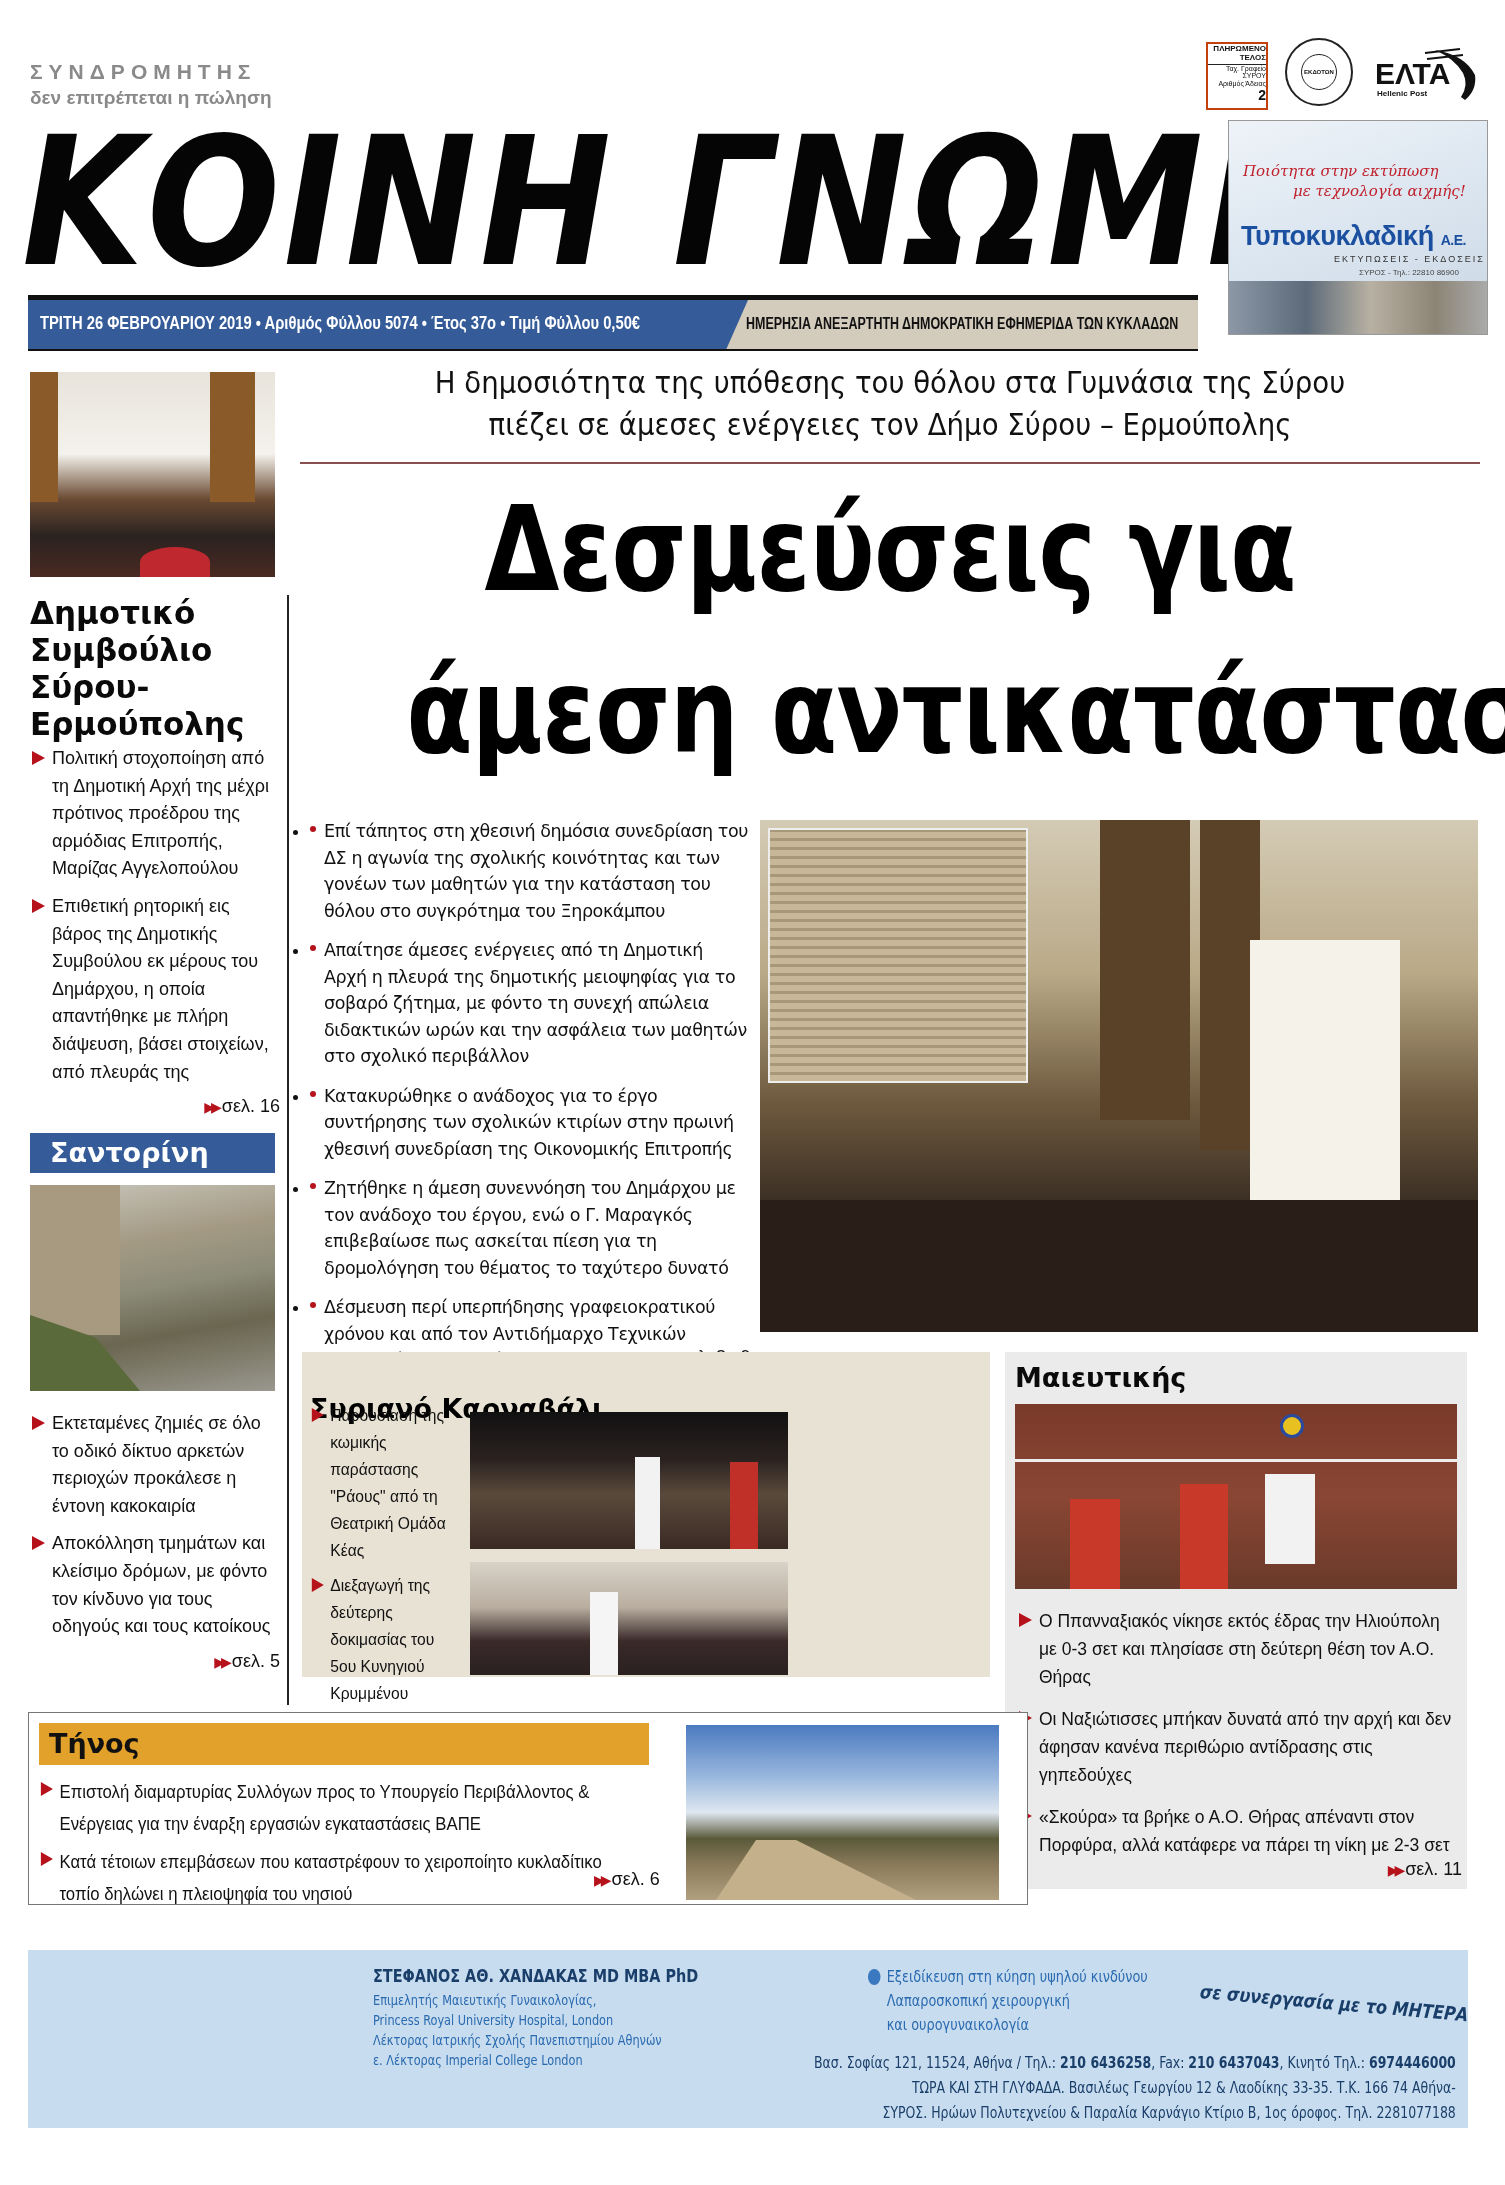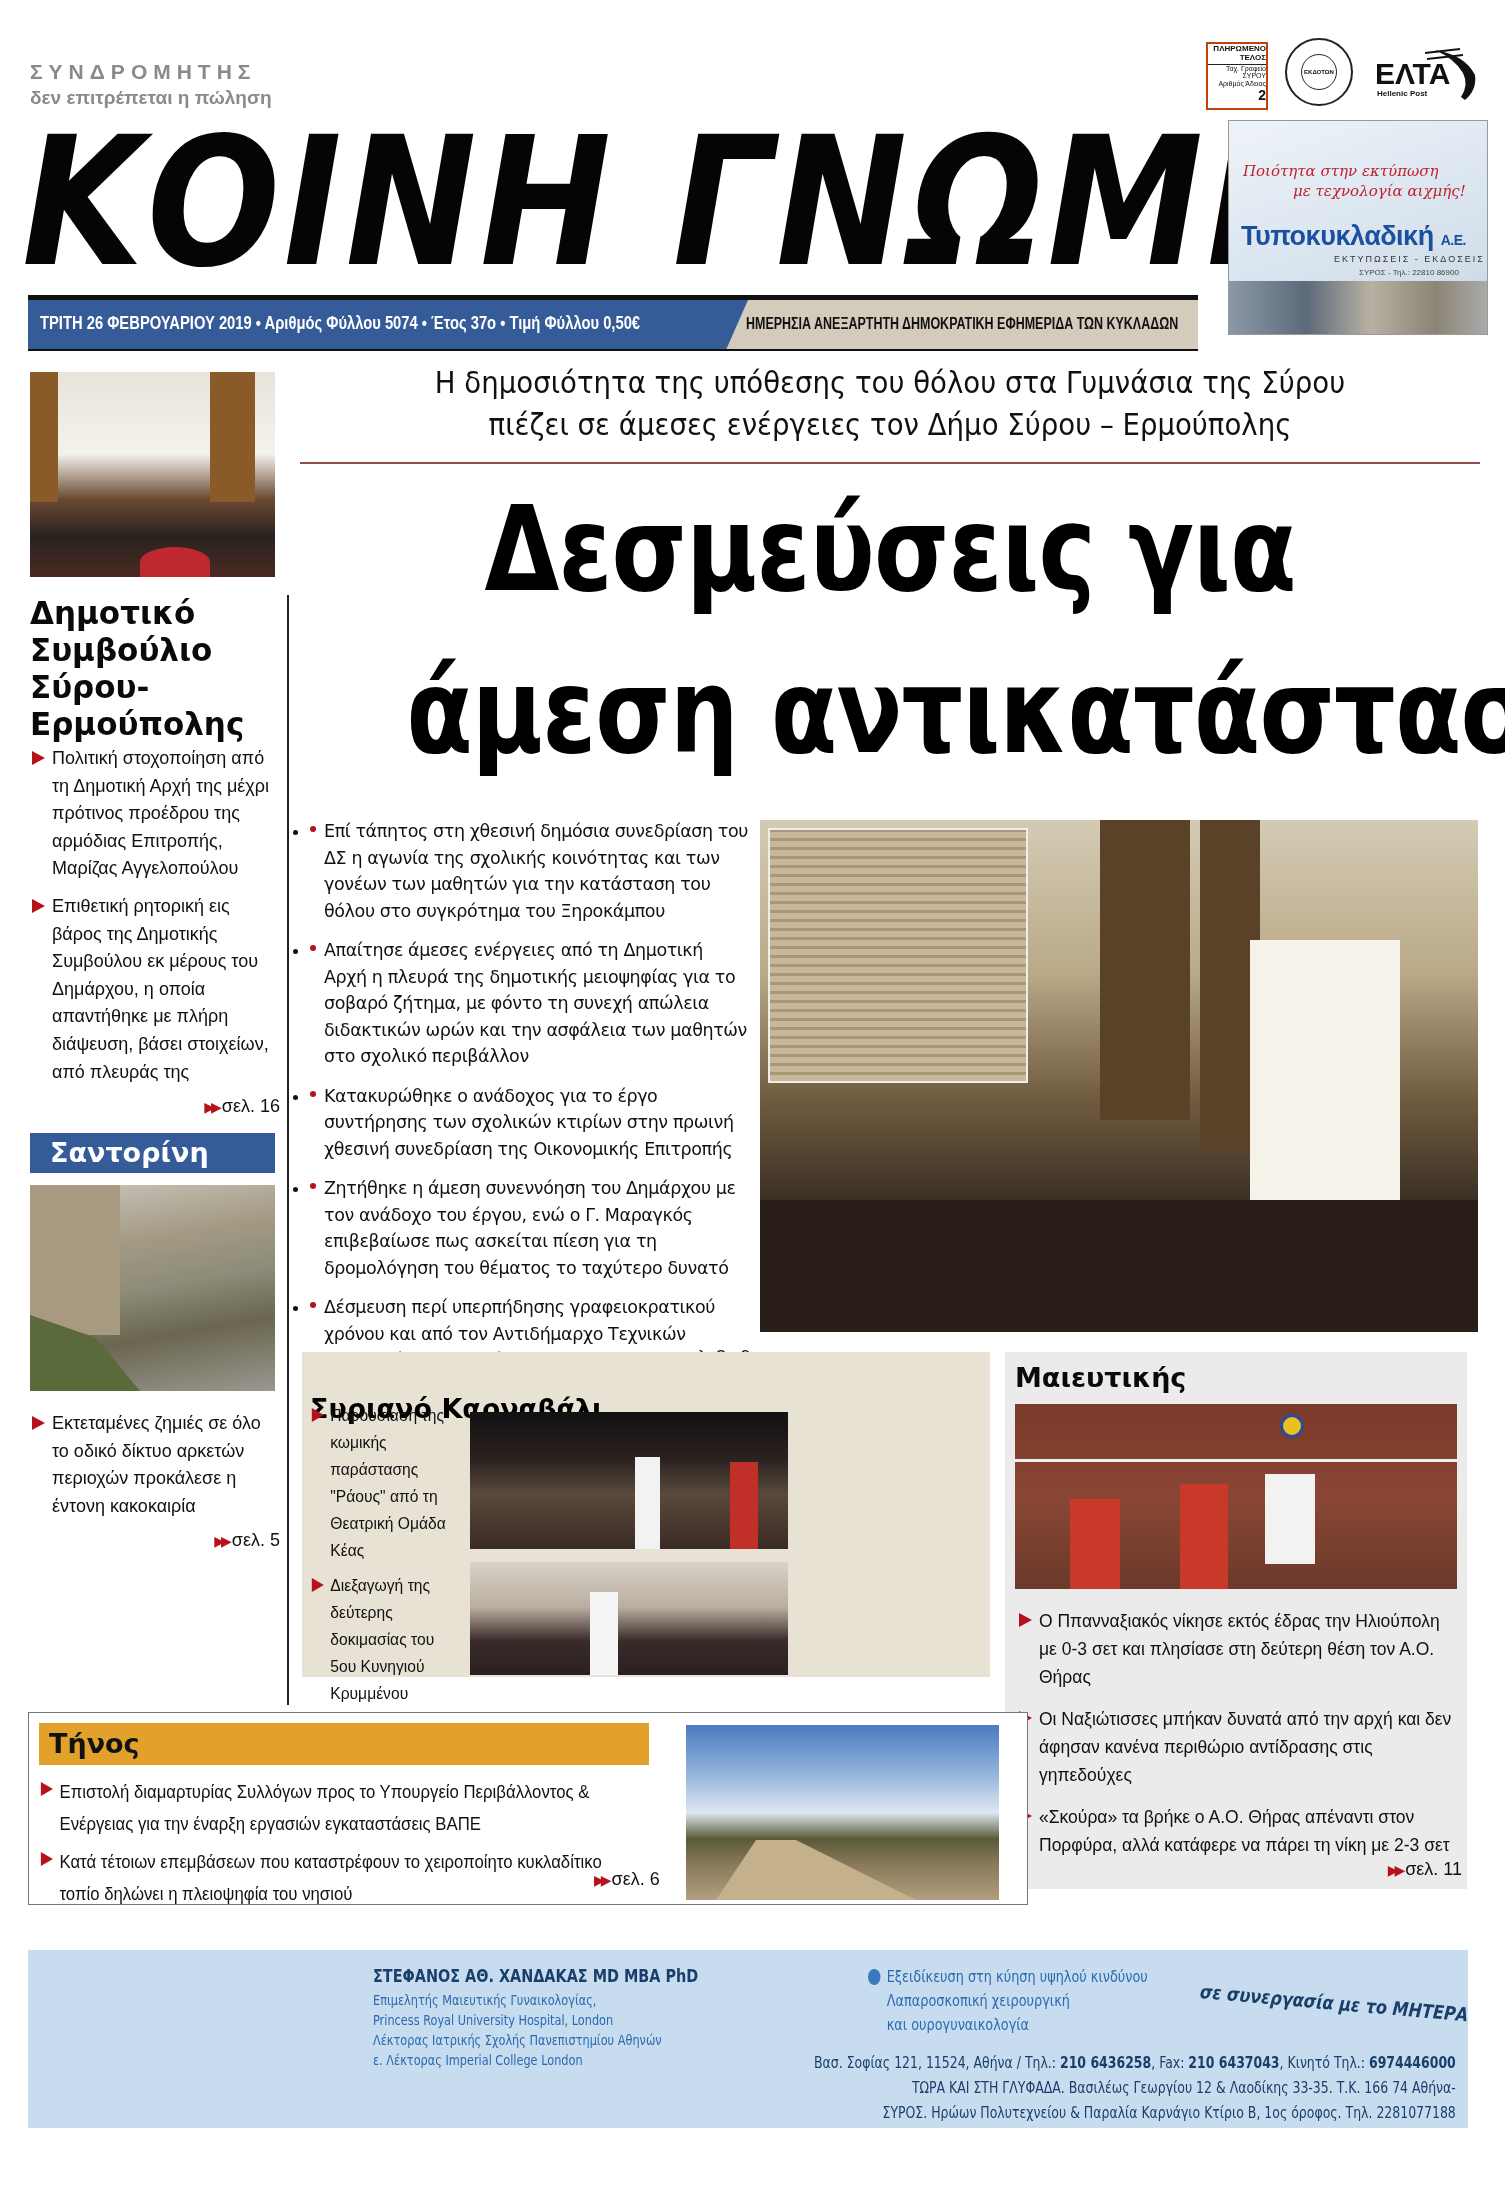--- a/index.html
+++ b/index.html
@@ -184,20 +184,21 @@
 </div>
 
 <div class="abs santorini-band">Σαντορίνη</div>
 <div class="abs pic-santorini">
   <div class="wall"></div>
   <div class="grass"></div>
 </div>
 <div class="abs santorini-list">
   <ul class="bullets">
     <li>Εκτεταμένες ζημιές σε όλο το οδικό δίκτυο αρκετών περιοχών προκάλεσε η έντονη κακοκαιρία</li>
+    <li>Αποκόλληση τμημάτων και κλείσιμο δρόμων, με φόντο τον κίνδυνο για τους οδηγούς και τους κατοίκους</li>
   </ul>
   <div class="page-ref"><span class="arr">▶▶</span><span>σελ. 5</span></div>
 </div>
 
 <div class="abs deck">
   <div>Η δημοσιότητα της υπόθεσης του θόλου στα Γυμνάσια της Σύρου</div>
   <div>πιέζει σε άμεσες  ενέργειες τον Δήμο Σύρου – Ερμούπολης</div>
 </div>
 <div class="abs deck-rule"></div>
 <div class="abs headline">

